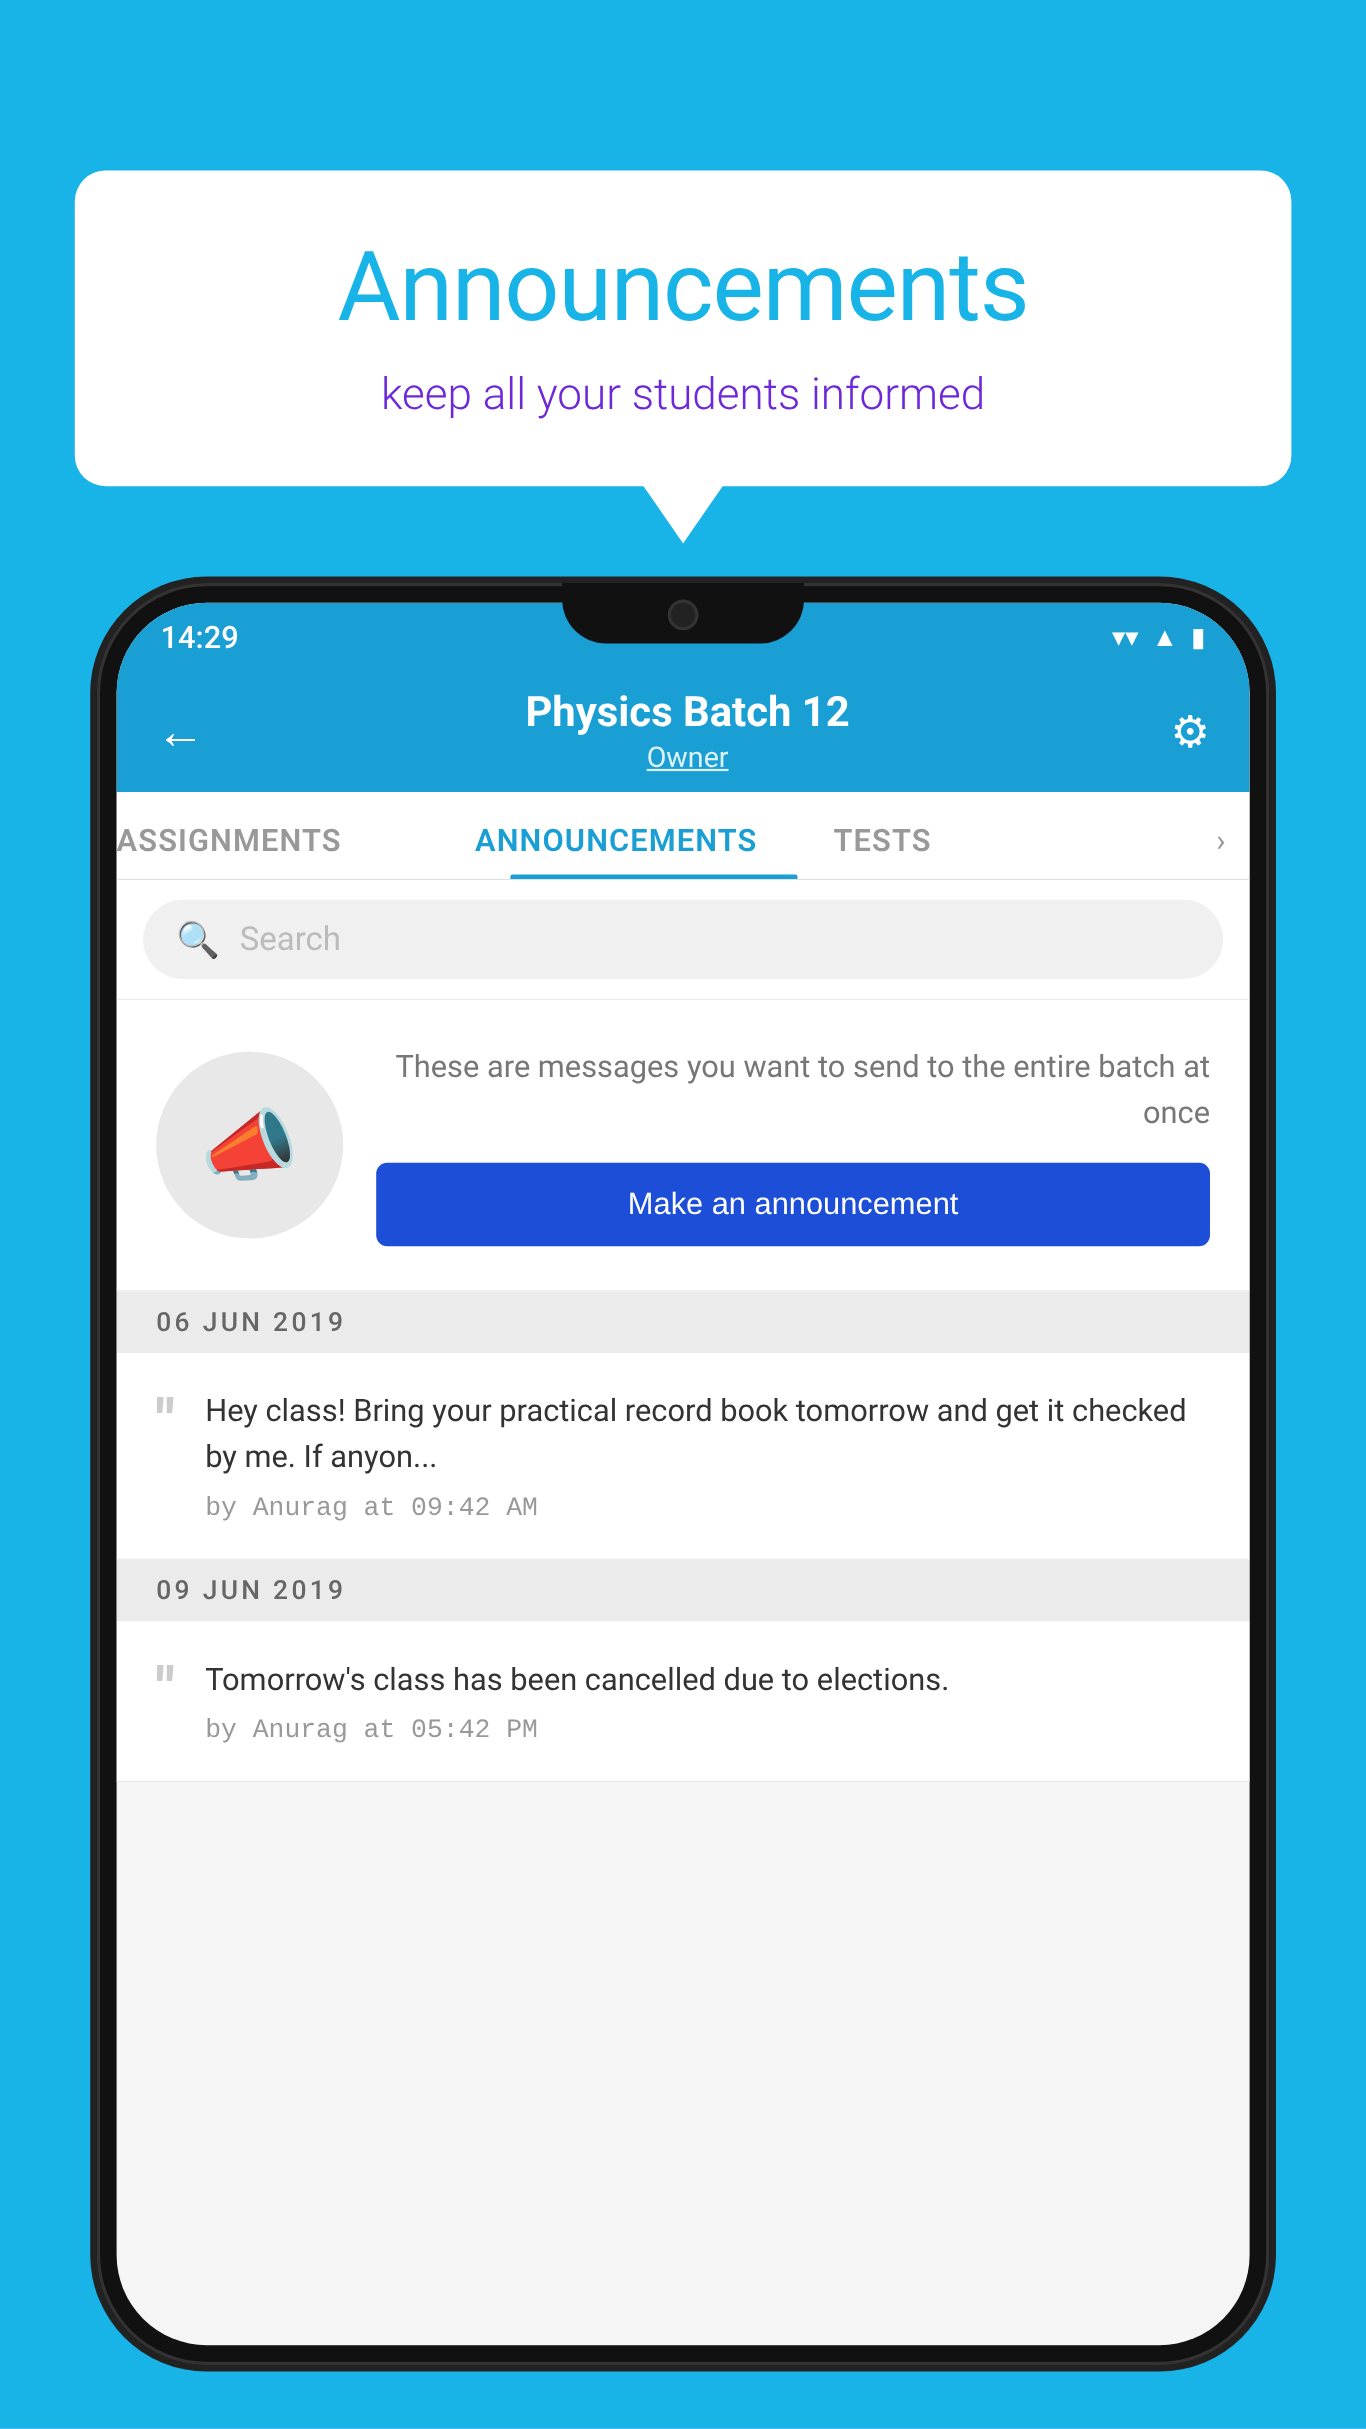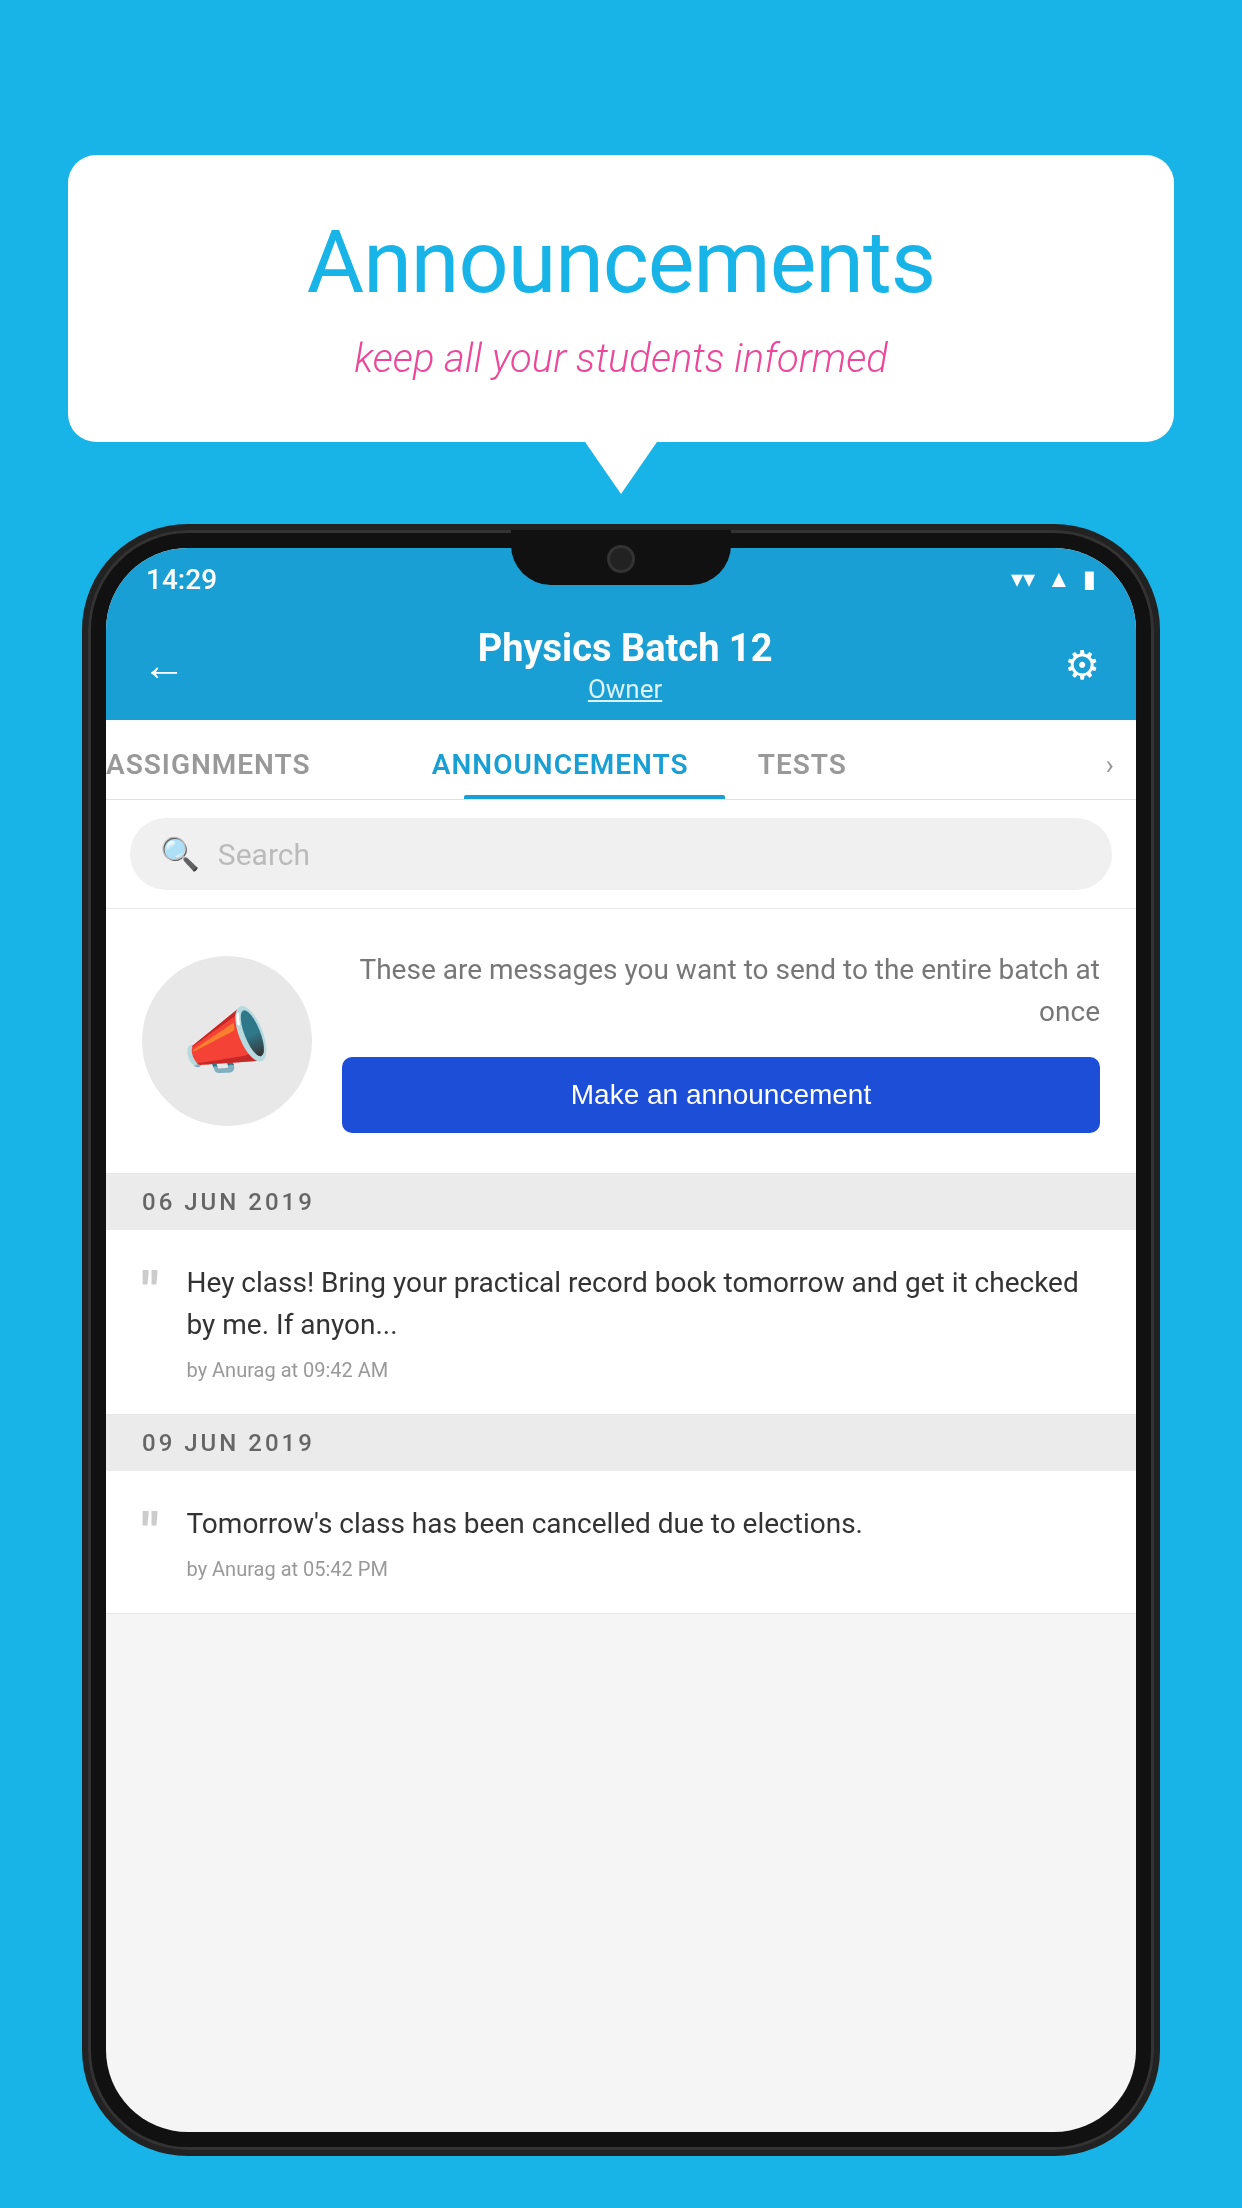--- a/index.html
+++ b/index.html
@@ -40,23 +40,22 @@
     }
     .bubble-title {
       font-size: 88px;
       color: #18b4e8;
       font-weight: 400;
       margin-bottom: 22px;
       letter-spacing: -1px;
     }
     .bubble-subtitle {
       font-size: 40px;
-      color: #ec4899;
+      color: #6d28d9;
       font-weight: 300;
-      font-style: italic;
     }
 
     
     .phone-container {
       position: absolute;
       top: 530px;
       left: 88px;
       right: 88px;
       height: 1620px;
     }
@@ -302,22 +301,23 @@
       flex-shrink: 0;
     }
     .announcement-content {}
     .announcement-text {
       font-size: 28px;
       color: #333;
       line-height: 1.5;
       margin-bottom: 12px;
     }
     .announcement-meta {
-      font-size: 20px;
+      font-size: 24px;
       color: #999;
+      font-family: Liberation Mono, monospace;
     }
   </style>
 </head>
 <body>
 
 <div class="speech-bubble-container">
   <div class="speech-bubble">
     <div class="bubble-title">Announcements</div>
     <div class="bubble-subtitle">keep all your students informed</div>
   </div>

